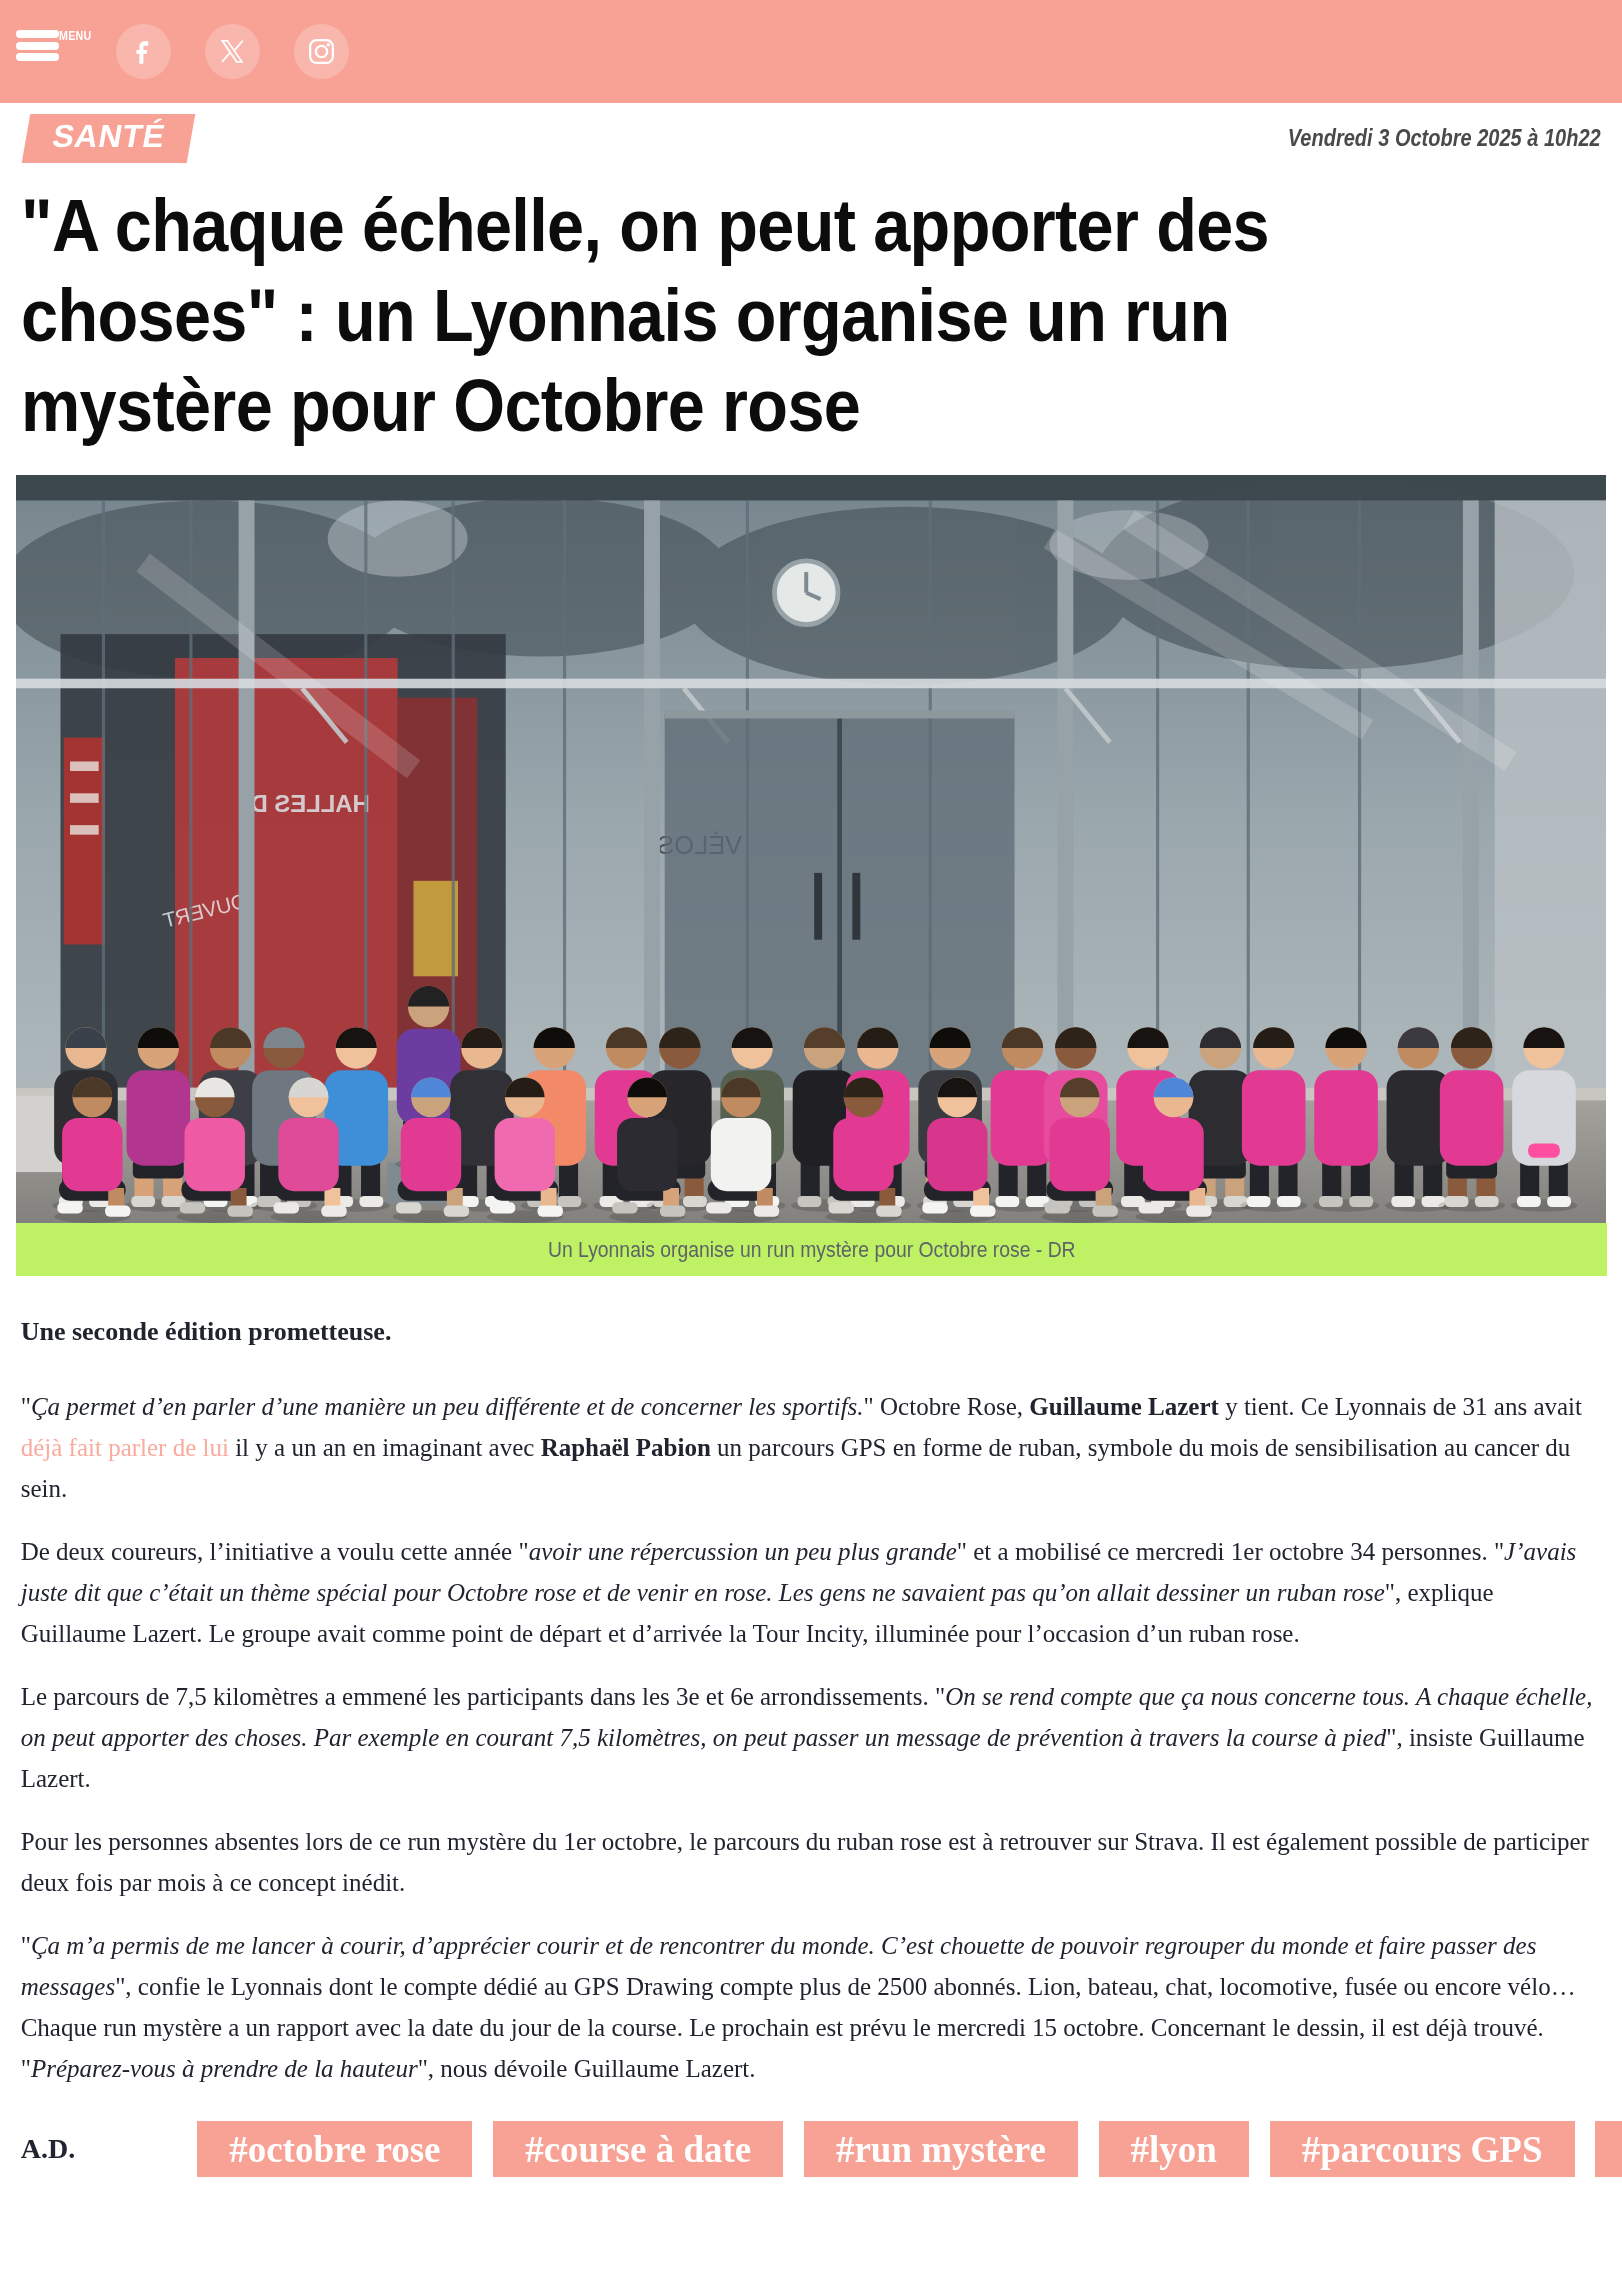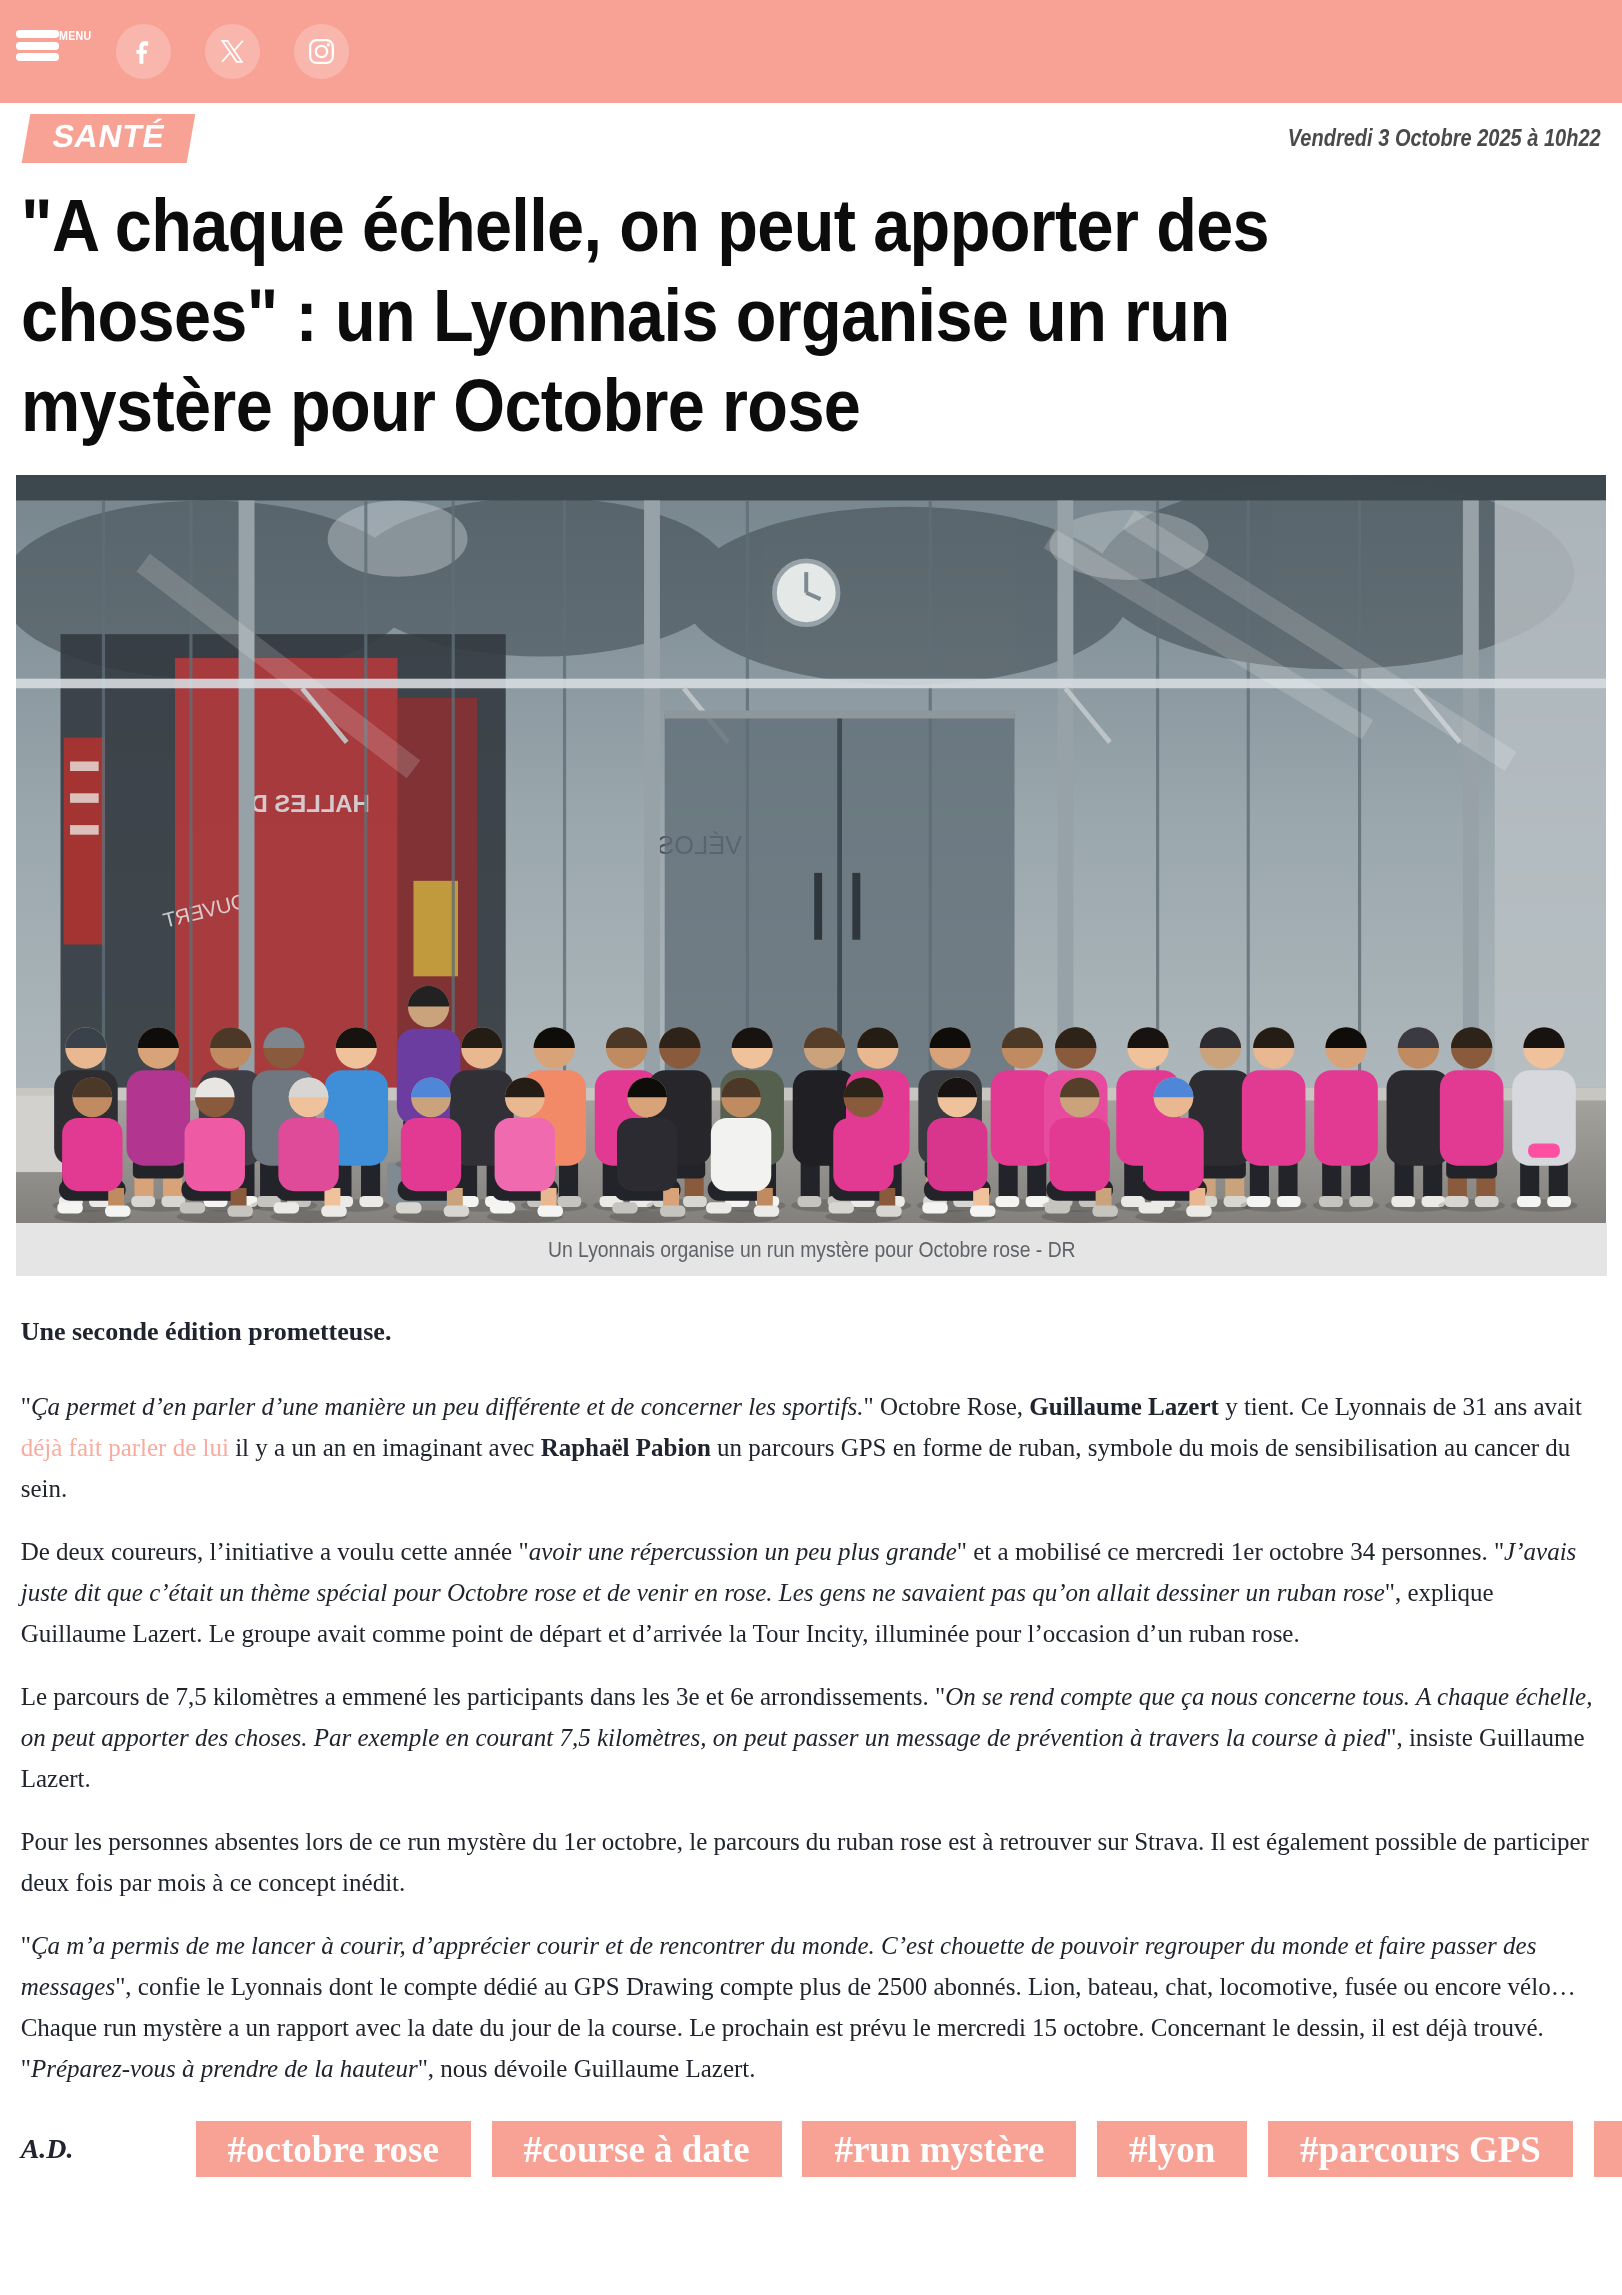--- a/index.html
+++ b/index.html
@@ -57,36 +57,36 @@
   .headline {
     margin:17.7px 20.7px 0; font-family:"Liberation Sans", sans-serif; font-weight:800;
     font-size:74px; line-height:1.22; color:#0c0c0c; letter-spacing:-0.7px;
     transform:scaleX(.9); transform-origin:0 0; width:111%;
   }
   .headline span { display:block; }
 
   
   figure { margin:23.6px 16px 0; }
   .photo-svg { width:1590px; height:748px; display:block; background:#8b98a0; }
-  figcaption { background:#e5e5e5; height:53px; display:flex; align-items:center; justify-content:center; }
+  figcaption { background:#bef264; height:53px; display:flex; align-items:center; justify-content:center; }
   figcaption span {
     font-family:"Liberation Sans", sans-serif; font-size:22px; color:#5f6368; transform:scaleX(.88);
   }
 
   
   .article-body { padding:0 20.7px; margin-top:35px; font-size:25px; line-height:41px; }
   .standfirst { font-weight:700; font-size:26px; margin:0 0 34px; }
   .para { margin:0 0 22px; }
   .para .i { font-style:italic; }
   .para .b { font-weight:700; }
   .para a.link { color:var(--link); text-decoration:none;margin-top:16px; }
 
   
   .byline-row { display:flex; align-items:center; padding:0 20.7px; margin-top:32px; }
-  .author { font-weight:700; font-style:italic; font-size:28px; }
+  .author { font-weight:700; font-size:28px; }
   .tag-list { display:flex; gap:20.7px; margin-left:122px; }
   .tag {
     background:var(--accent); color:#fff; text-decoration:none;
     font-family:"Liberation Serif", serif; font-weight:700; font-size:37px;
     height:56px; display:flex; align-items:center; padding:0 32px; white-space:nowrap;
   }
 </style>
 </head>
 <body style="--accent: #f8a296; --link: #f9ab9d;">
 

